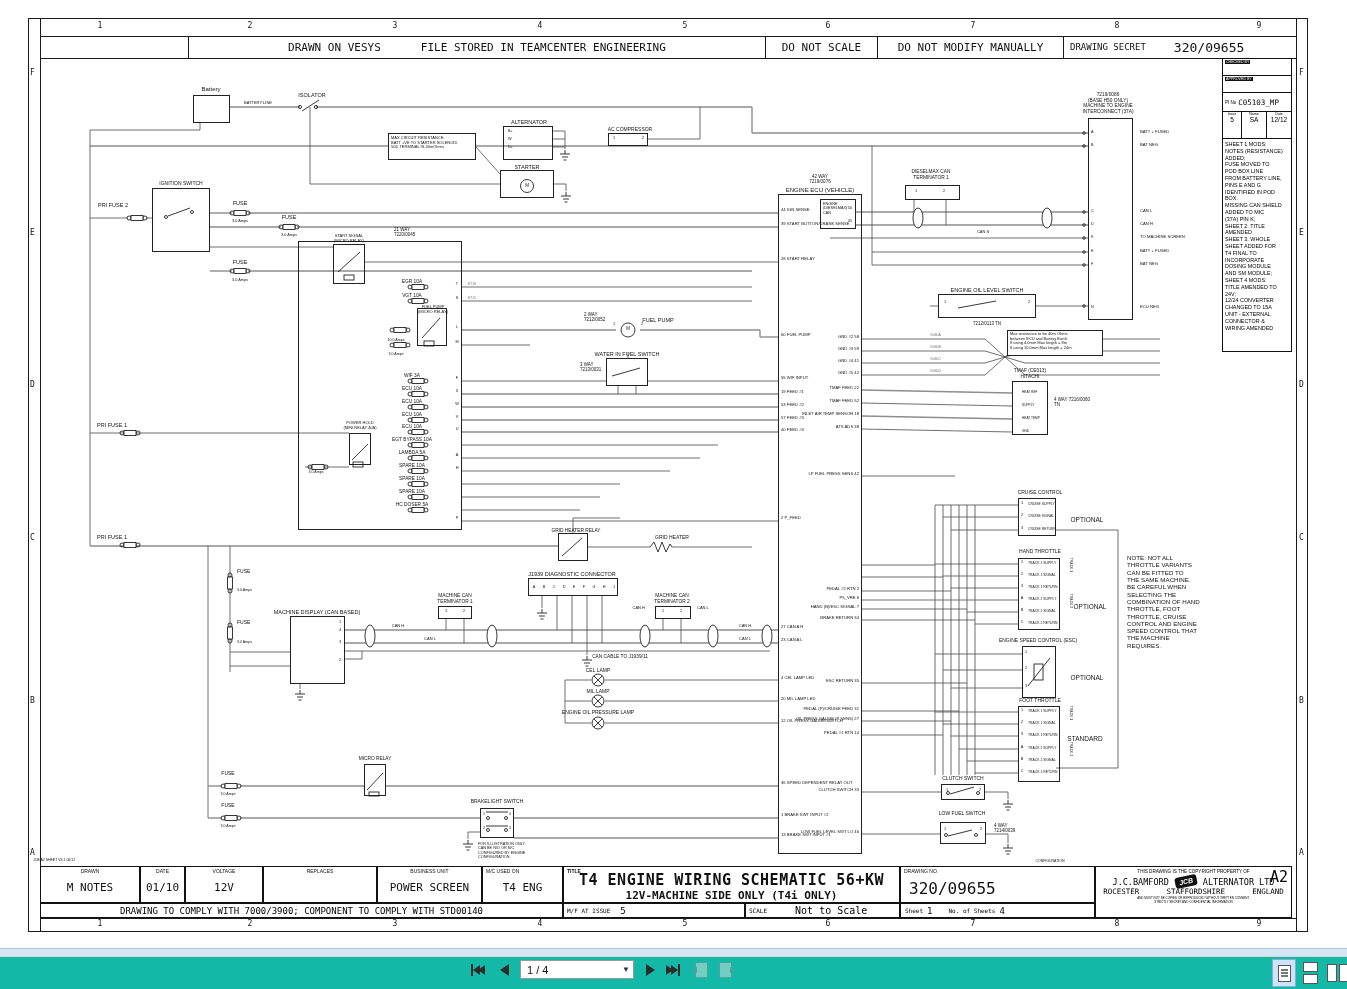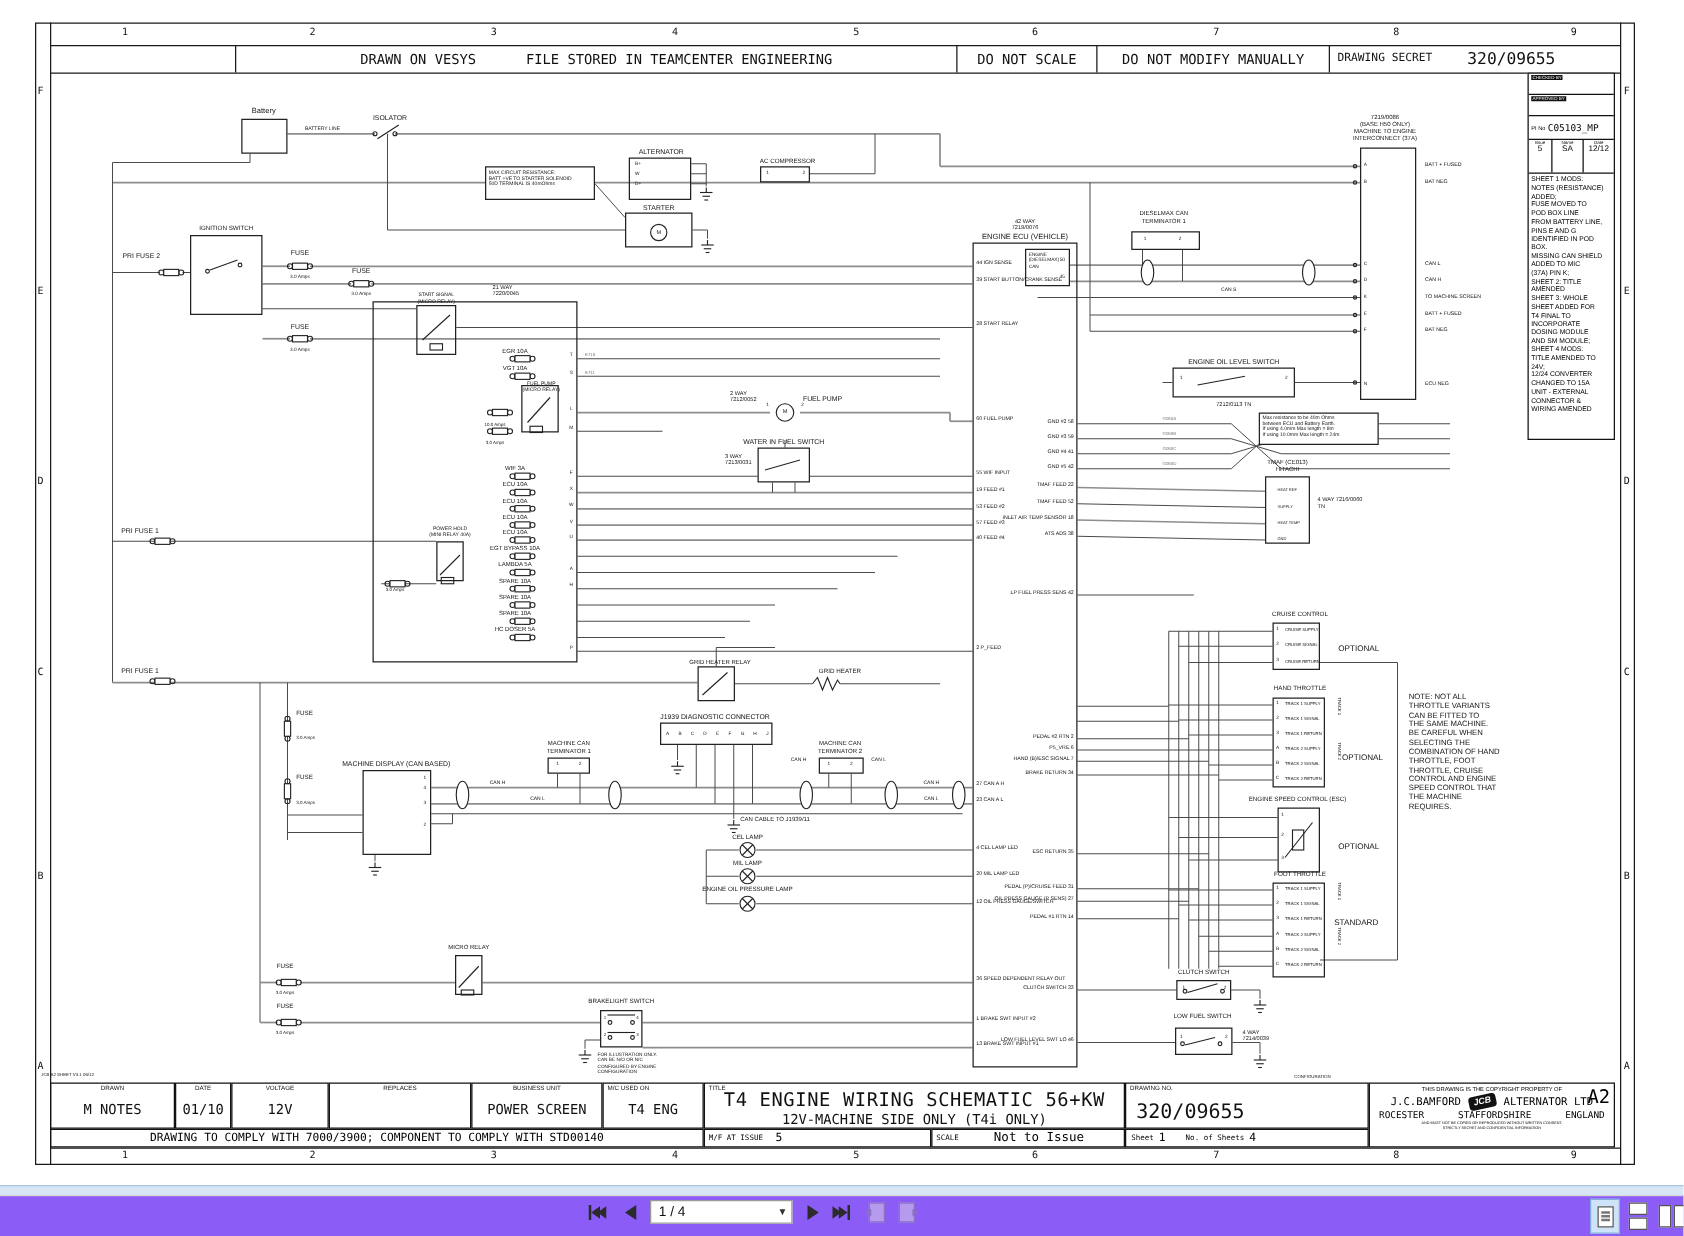--- a/index.html
+++ b/index.html
@@ -21,21 +21,21 @@
   .h{stroke:#8d8d8d;stroke-width:1.4;fill:none;}
   .sym{stroke:#222;stroke-width:0.9;fill:none;}
   .symf{stroke:#222;stroke-width:0.9;fill:#fff;}
   
   .tb{position:absolute;box-sizing:border-box;border:1px solid #111;}
   .tb .cap{font-size:5px;font-family:"Liberation Sans",sans-serif;color:#111;position:absolute;top:1px;left:3px;}
   .tb .val{width:100%;text-align:center;font-family:"DejaVu Sans Mono",monospace;color:#111;}
   .rev{position:absolute;box-sizing:border-box;border:1px solid #111;background:#fff;}
   
   #bluestrip{position:absolute;left:0;top:948px;width:1347px;height:8px;background:#d7e6f5;border-top:1px solid #aac4dd;box-sizing:border-box;}
-  #toolbar{position:absolute;left:0;top:956px;width:1347px;height:33px;background:#8b5cf6;border-top:1px solid #d8d6d2;box-sizing:border-box;}
+  #toolbar{position:absolute;left:0;top:956px;width:1347px;height:33px;background:#14b8a6;border-top:1px solid #d8d6d2;box-sizing:border-box;}
   .tbtn{position:absolute;width:20px;height:20px;top:3px;display:flex;align-items:center;justify-content:center;cursor:pointer;}
   .tri{width:0;height:0;border-top:6px solid transparent;border-bottom:6px solid transparent;}
   .tri.l{border-right:9px solid #2b2b2b;}
   .tri.r{border-left:9px solid #2b2b2b;}
   .tri.sm.l{border-top-width:5px;border-bottom-width:5px;border-right-width:7px;}
   .tri.sm.r{border-top-width:5px;border-bottom-width:5px;border-left-width:7px;}
   .bar{width:2px;height:12px;background:#2b2b2b;}
   .combo{position:absolute;top:3px;width:114px;height:19px;background:#fff;border:1px solid #9a9a9a;box-sizing:border-box;display:flex;align-items:center;font-size:11px;color:#111;cursor:pointer;}
   .combo .txt{flex:1;padding-left:6px;font-family:"Liberation Sans",sans-serif;}
   .combo .caret{width:14px;text-align:center;font-size:8px;color:#333;}
@@ -796,21 +796,21 @@
           <div class="val" style="margin-top:14px;font-size:11px;"></div>
         </div>
       <div class="tb" style="left:377px;top:866px;width:105px;height:37px;">
           <span class="cap" style="left:50%;transform:translateX(-50%);">BUSINESS UNIT</span>
           <div class="val" style="margin-top:14px;font-size:11px;">POWER SCREEN</div>
         </div>
       <div class="tb" style="left:482px;top:866px;width:81px;height:37px;">
           <span class="cap">M/C USED ON</span>
           <div class="val" style="margin-top:14px;font-size:11px;">T4 ENG</div>
         </div>
-      <div class="tb" style="left:563px;top:866px;width:337px;height:37px;">
+      <div class="tb" style="left:563px;top:866px;width:337px;height:37px;font-weight:bold;">
           <span class="cap">TITLE</span>
         <div class="val" style="margin-top:4px;font-size:15px;letter-spacing:0.5px;">T4 ENGINE WIRING SCHEMATIC 56+KW</div>
         <div class="val" style="font-size:11px;">12V-MACHINE SIDE ONLY (T4i ONLY)</div>
       </div>
       <div class="tb" style="left:900px;top:866px;width:195px;height:37px;">
           <span class="cap">DRAWING NO.</span>
         <div class="val" style="margin-top:12px;font-size:16px;text-align:left;padding-left:8px;">320/09655</div>
       </div>
       <div class="tb" style="left:1095px;top:866px;width:197px;height:52px;overflow:hidden;">
         <div style="font-size:4.6px;text-align:center;margin-top:2px;font-family:'Liberation Sans',sans-serif;">THIS DRAWING IS THE COPYRIGHT PROPERTY OF</div>
@@ -826,21 +826,21 @@
       </div>
       <div class="tb" style="left:40px;top:903px;width:523px;height:15px;display:flex;align-items:center;justify-content:center;font-size:9px;font-family:'DejaVu Sans Mono',monospace;">
           <span>DRAWING TO COMPLY WITH 7000/3900; COMPONENT TO COMPLY WITH STD00140</span>
         </div>
       <div class="tb" style="left:563px;top:903px;width:182px;height:15px;display:flex;align-items:center;font-family:'DejaVu Sans Mono',monospace;">
           <span style="font-size:6px;padding-left:3px;">M/F AT ISSUE</span>
           <span style="font-size:9px;margin-left:10px;">5</span>
         </div>
       <div class="tb" style="left:745px;top:903px;width:155px;height:15px;display:flex;align-items:center;font-family:'DejaVu Sans Mono',monospace;">
           <span style="font-size:6px;padding-left:3px;">SCALE</span>
-          <span style="font-size:10px;margin-left:28px;">Not to Issue</span>
+          <span style="font-size:10px;margin-left:28px;">Not to Scale</span>
         </div>
       <div class="tb" style="left:900px;top:903px;width:195px;height:15px;display:flex;align-items:center;font-family:'DejaVu Sans Mono',monospace;">
         <span style="font-size:6px;padding-left:4px;">Sheet</span>
           <span style="font-size:9px;margin-left:4px;">1</span>
         <span style="font-size:6px;margin-left:16px;">No. of Sheets</span>
           <span style="font-size:9px;margin-left:4px;">4</span>
       </div>
     </div>
   </div>
 

